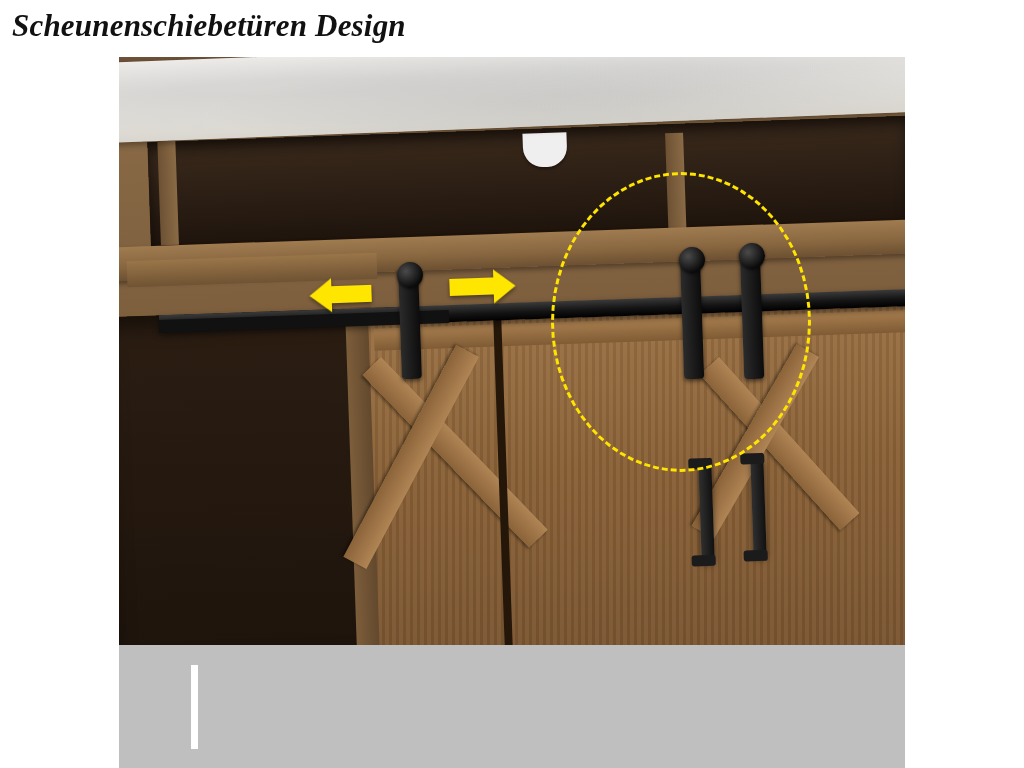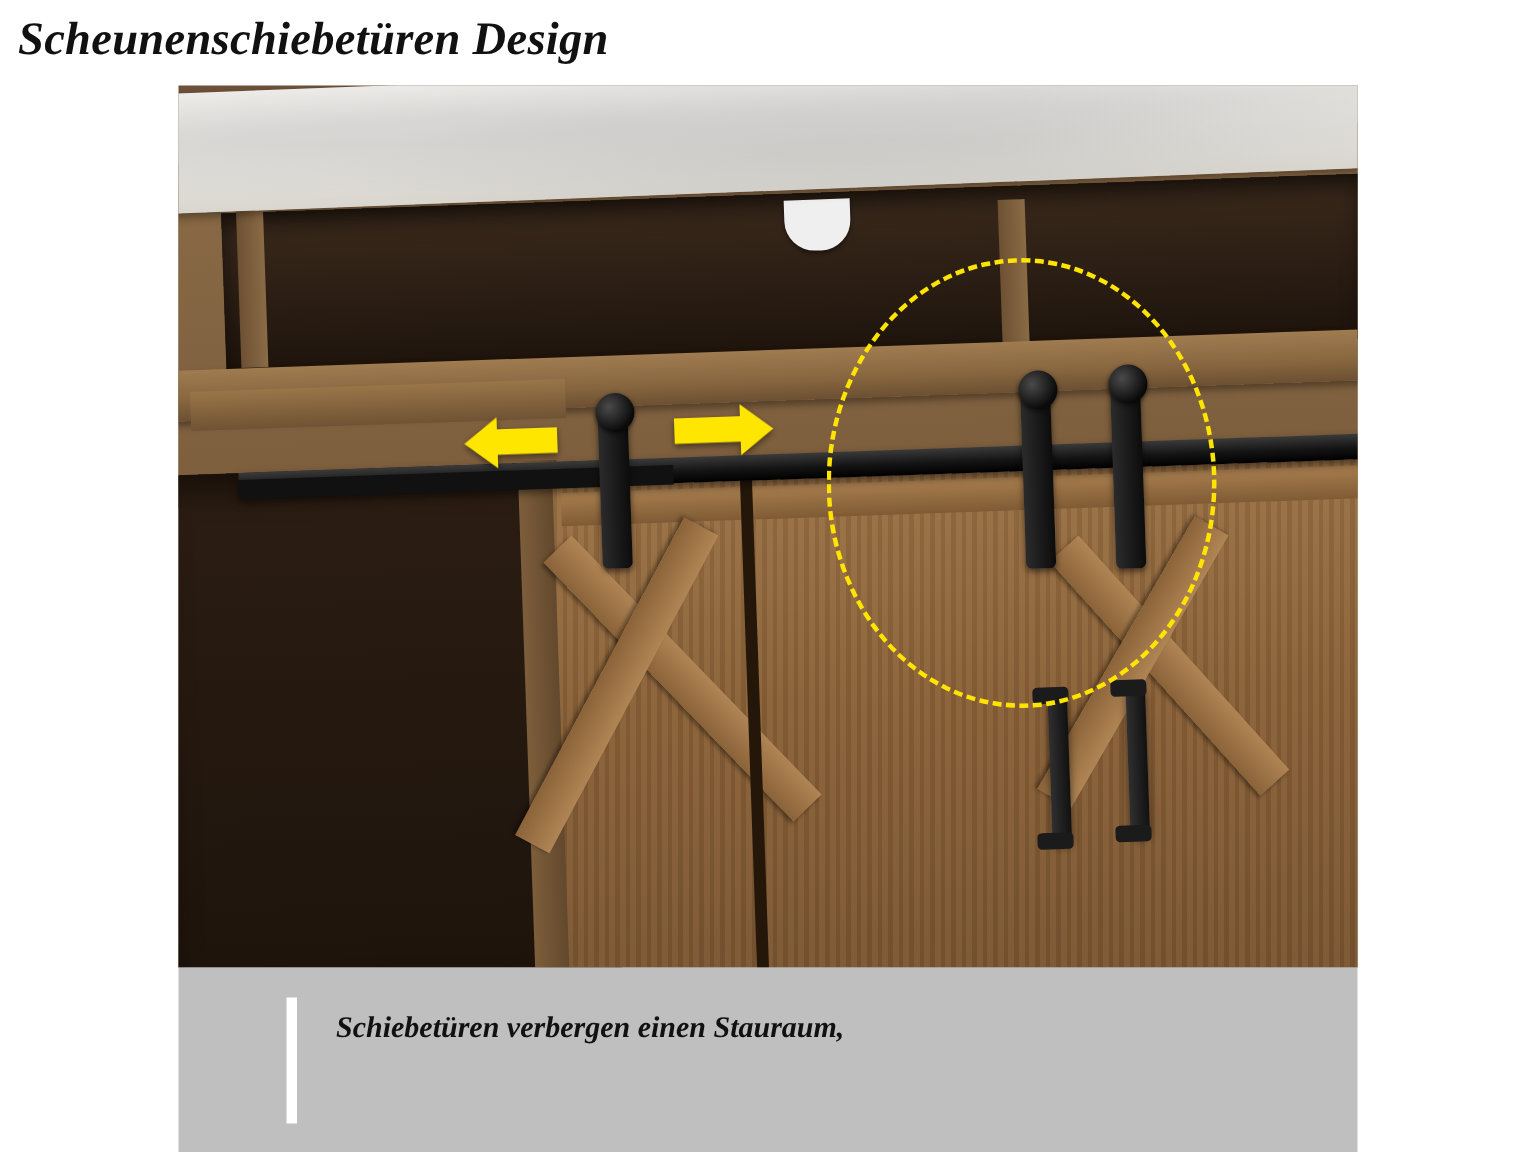--- a/index.html
+++ b/index.html
@@ -377,17 +377,16 @@
       <div class="arrow-body"></div>
       <div class="arrow-head"></div>
     </div>
 
     <div class="highlight-circle"></div>
   </div>
 
   <div class="caption-band">
     <div class="caption-bar"></div>
     <div class="caption-text">
-      <div>Schiebetüren verbergen einen Stauraum,</div>
     </div>
   </div>
 
 </div>
 
 </body></html>

